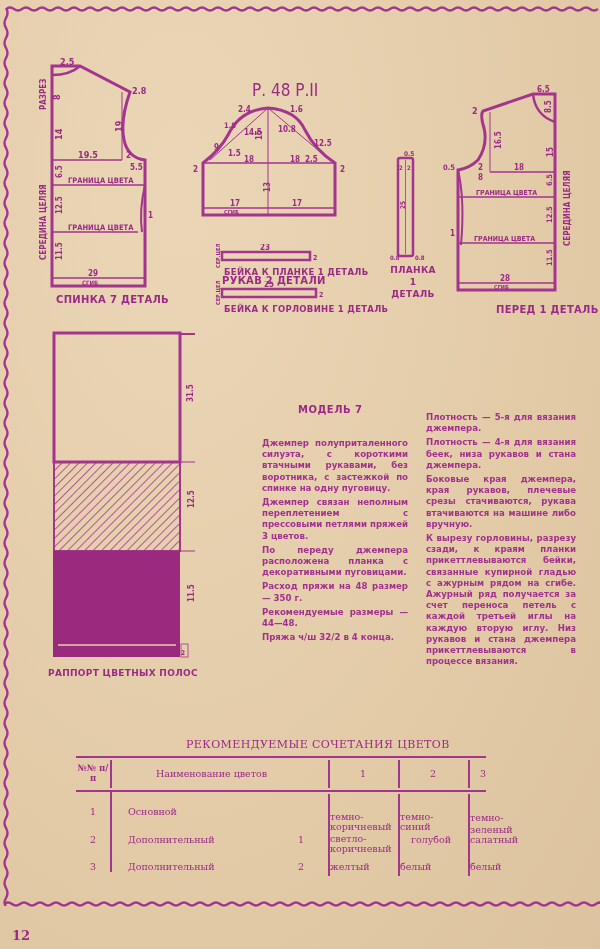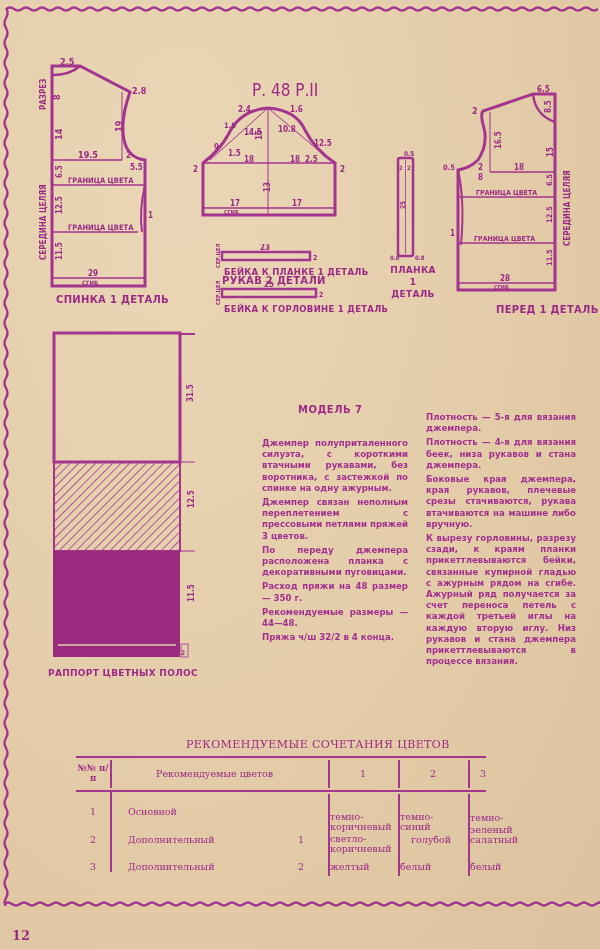--- a/index.html
+++ b/index.html
@@ -66,21 +66,21 @@
   <text x="62" y="214" font-size="8" transform="rotate(-90 62 214)">12.5</text>
   <text x="62" y="260" font-size="8" transform="rotate(-90 62 260)">11.5</text>
   <text x="68" y="183" font-size="7.5">ГРАНИЦА ЦВЕТА</text>
   <text x="68" y="230" font-size="7.5">ГРАНИЦА ЦВЕТА</text>
   <text x="148" y="218" font-size="8">1</text>
   <text x="88" y="276" font-size="8">29</text>
   <text x="82" y="285" font-size="6">СГИБ</text>
   <text x="46" y="110" font-size="8" transform="rotate(-90 46 110)">РАЗРЕЗ</text>
   <text x="46" y="260" font-size="8" transform="rotate(-90 46 260)">СЕРЕДИНА ЦЕЛЯЯ</text>
 </svg>
-<div class="abs caption" style="left:56px; top:294px;">СПИНКА 1 ДЕТАЛЬ</div>
+<div class="abs caption" style="left:56px; top:294px;">СПИНКА 7 ДЕТАЛЬ</div>
 
 <svg class="abs" style="left:190px; top:100px;" width="180" height="130" viewBox="190 100 180 130">
   <g stroke="#a3358f" fill="none">
     <path d="M203 163 Q220 150 228 135 Q240 110 268 108 Q296 110 305 130 Q315 150 335 163 L335 215 L203 215 Z" stroke-width="3"></path>
     <line x1="203" y1="163" x2="335" y2="163" stroke-width="1.5"></line>
     <line x1="268" y1="108" x2="268" y2="215" stroke-width="1"></line>
     <line x1="210" y1="160" x2="268" y2="108" stroke-width="1"></line>
     <line x1="268" y1="108" x2="330" y2="160" stroke-width="1"></line>
     <line x1="203" y1="208" x2="335" y2="208" stroke-width="1.5"></line>
   </g>
@@ -185,21 +185,21 @@
   <text x="140" y="75" font-size="8" transform="rotate(-90 140 72)">31.5</text>
   <text x="140" y="182" font-size="8" transform="rotate(-90 140 178)">12.5</text>
   <text x="140" y="276" font-size="8" transform="rotate(-90 140 272)">11.5</text>
   <text x="131" y="325" font-size="6.5">2</text>
 </svg>
 <div class="abs caption" style="left:48px; top:668px; font-size:9px;">РАППОРТ ЦВЕТНЫХ ПОЛОС</div>
 
 <div class="abs model-title">МОДЕЛЬ 7</div>
 
 <div class="abs col1">
-  <p class="para">Джемпер полуприталенного силуэта, с короткими втачными рукавами, без воротника, с застежкой по спинке на одну ажурным.</p>
+  <p class="para">Джемпер полуприталенного силуэта, с короткими втачными рукавами, без воротника, с застежкой по спинке на одну пуговицу.</p>
   <p class="para">Джемпер связан неполным переплетением с прессовыми петлями пряжей 3 цветов.</p>
   <p class="para">По переду джемпера расположена планка с декоративными пуговицами.</p>
   <p class="para">Расход пряжи на 48 размер — 350 г.</p>
   <p class="para">Рекомендуемые размеры — 44—48.</p>
   <p class="para">Пряжа ч/ш 32/2 в 4 конца.</p>
 </div>
 
 <div class="abs col2">
   <p class="para">Плотность — 5-я для вязания джемпера.</p>
   <p class="para">Плотность — 4-я для вязания беек, низа рукавов и стана джемпера.</p>
@@ -215,21 +215,21 @@
   <div class="vline" style="left:34px; top:4px; height:28px;"></div>
   <div class="vline" style="left:34px; top:36px; height:80px;"></div>
   <div class="vline" style="left:252px; top:4px; height:28px;"></div>
   <div class="vline" style="left:252px; top:38px; height:82px;"></div>
   <div class="vline" style="left:322px; top:4px; height:28px;"></div>
   <div class="vline" style="left:322px; top:38px; height:82px;"></div>
   <div class="vline" style="left:392px; top:4px; height:28px;"></div>
   <div class="vline" style="left:392px; top:38px; height:82px;"></div>
 
   <div class="cell" style="left:0; top:7px; width:34px; text-align:center; font-size:8.5px; line-height:10px; font-weight:bold;">№№ п/п</div>
-  <div class="cell" style="left:80px; top:12px;">Рекомендуемые цветов</div>
+  <div class="cell" style="left:80px; top:12px;">Наименование цветов</div>
   <div class="cell" style="left:252px; top:12px; width:70px; text-align:center;">1</div>
   <div class="cell" style="left:322px; top:12px; width:70px; text-align:center;">2</div>
   <div class="cell" style="left:392px; top:12px; width:30px; text-align:center;">3</div>
 
   <div class="cell" style="left:0; top:50px; width:34px; text-align:center;">1</div>
   <div class="cell" style="left:52px; top:50px;">Основной</div>
   <div class="cell" style="left:254px; top:56px; width:70px; line-height:10px;">темно-коричневый</div>
   <div class="cell" style="left:324px; top:56px; width:42px; line-height:10px;">темно-синий</div>
   <div class="cell" style="left:394px; top:56px; width:50px; line-height:12px;">темно-зеленый</div>
 

